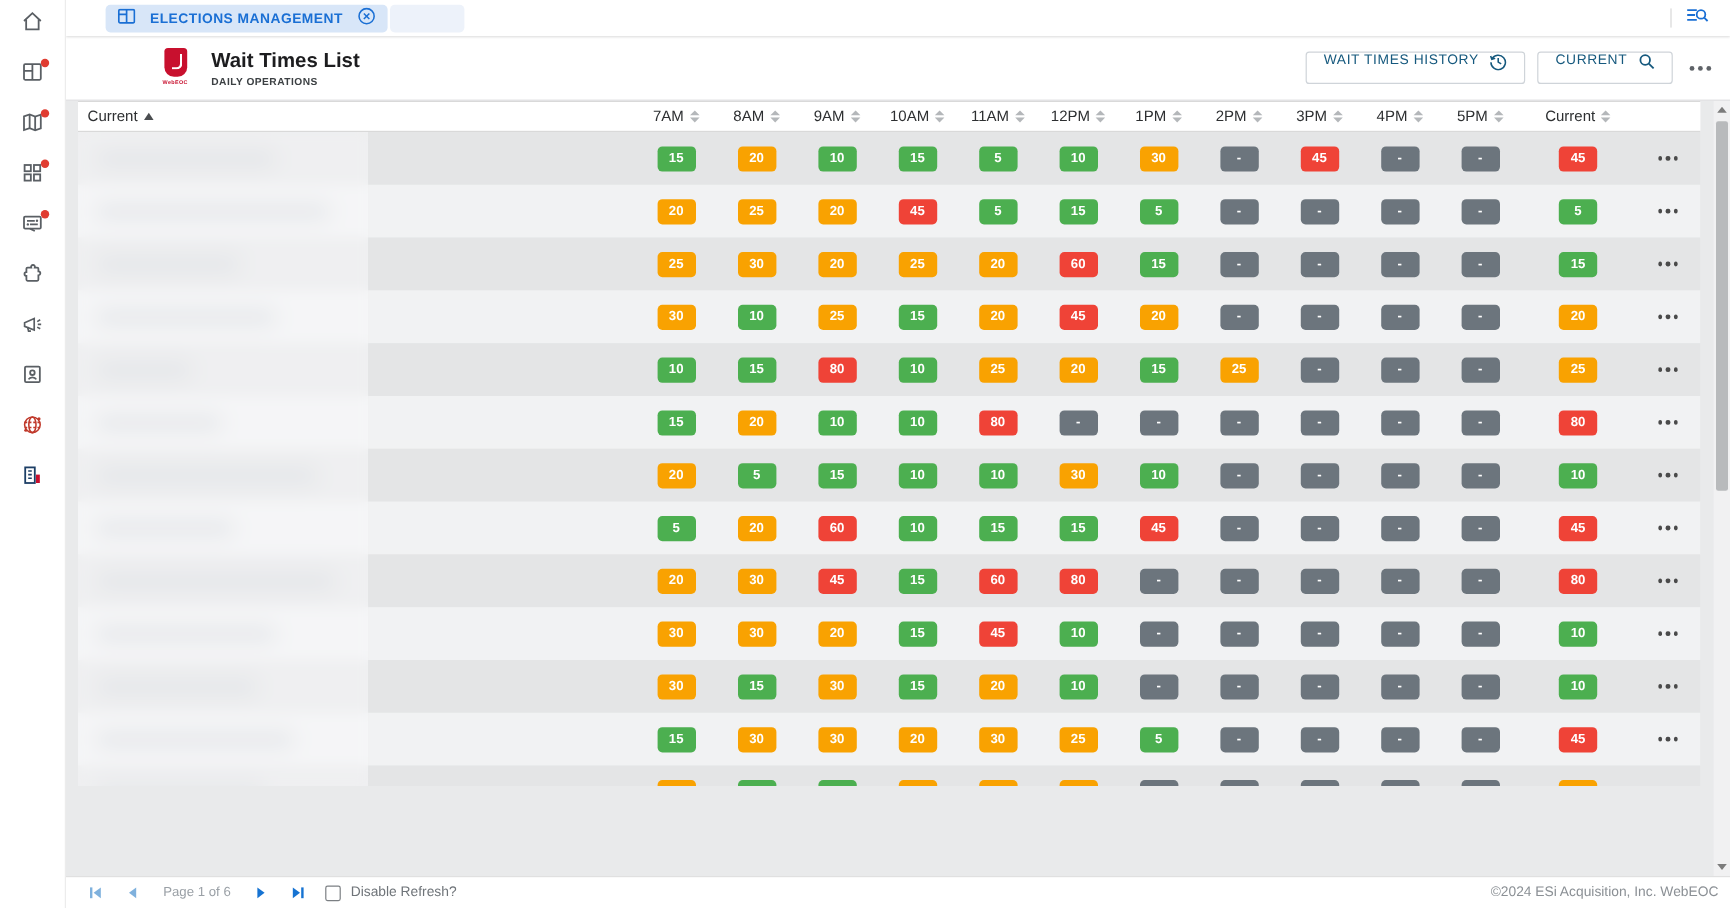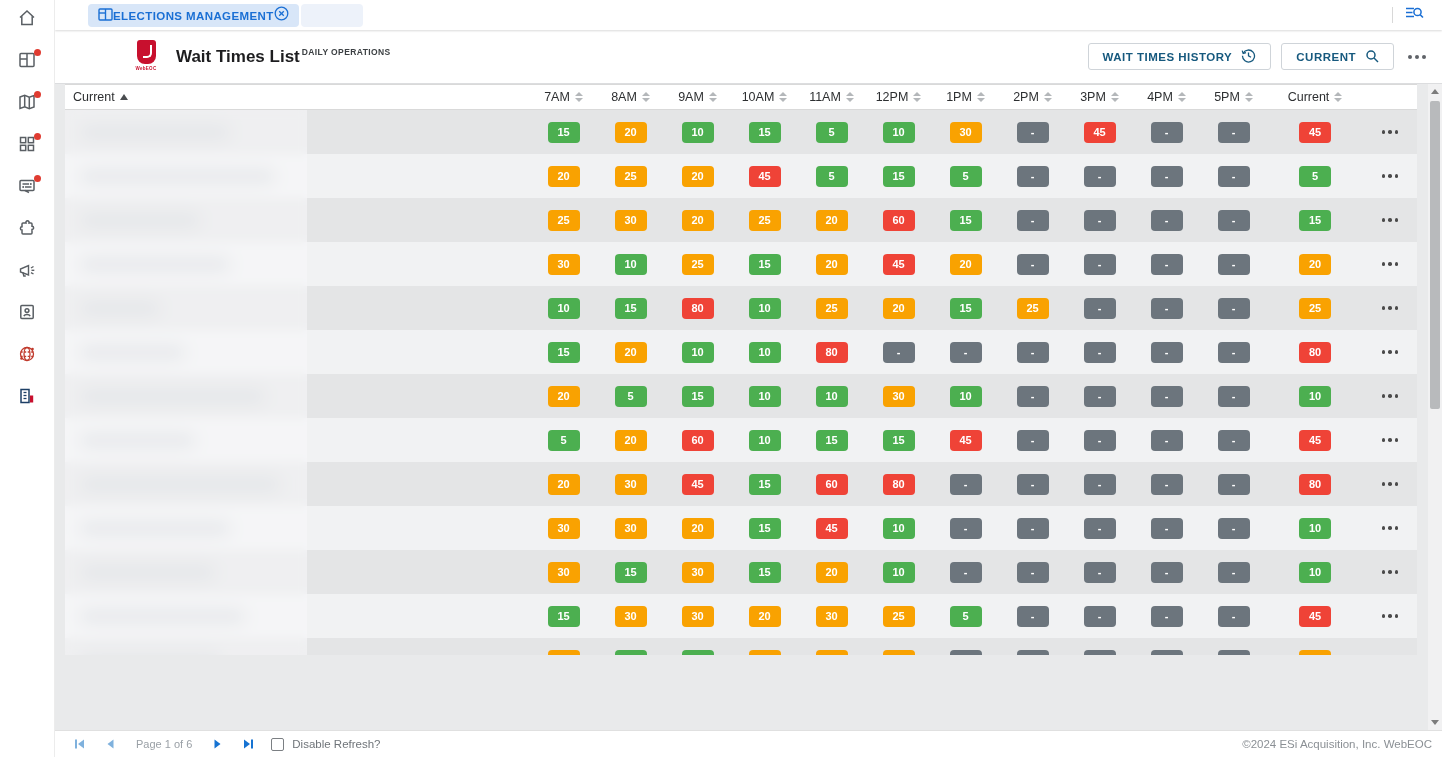--- a/index.html
+++ b/index.html
@@ -14,47 +14,47 @@
   .side-item svg { width:20px; height:20px; }
   .side-badge { position:absolute; top:-2px; right:-3px; width:7px; height:7px; border-radius:50%; background:#e03c31; }
 
   
   .main { flex:1; display:flex; flex-direction:column; min-width:0; }
 
   
   .topbar { height:30px; background:#fff; display:flex; align-items:flex-end;
     box-shadow:0 1px 2px rgba(0,0,0,.15); position:relative; z-index:4; }
   .ws-tab { margin-left:33px; height:23px; margin-bottom:3px; background:#d8e6f8; border-radius:4px;
-    display:flex; align-items:center; gap:0; padding:0 10px; cursor:pointer; }
+    display:flex; align-items:center; gap:12px; padding:0 10px; cursor:pointer; }
   .ws-tab-label { font-size:11.5px; font-weight:bold; letter-spacing:.4px; color:#1a6fd4; }
   .ws-tab-rest { height:23px; margin-bottom:3px; margin-left:2px; width:62px; background:#edf2fa; border-radius:4px; }
   .topbar-right { margin-left:auto; display:flex; align-items:center; height:100%; padding-right:18px; gap:12px; }
   .topbar-divider { width:1px; height:16px; background:#d8d8d8; }
 
   
   .nav-tabs { height:33px; background:#fff; border-bottom:1px solid #e4e4e4; display:flex; align-items:stretch;
     padding-left:75px; gap:46px; position:relative; z-index:3; }
   .nav-tab { display:flex; align-items:center; font-size:12px; font-weight:bold; letter-spacing:.4px;
     color:#16597e; cursor:pointer; border-bottom:3px solid transparent; padding-top:2px; }
   .nav-tab.active { border-bottom-color:#16597e; }
 
   
   .titlebar { height:54px; background:#fff; border-bottom:1px solid #dcdddf; display:flex; align-items:center;
     padding-left:78px; position:relative; z-index:2; }
   .logo { width:26px; height:34px; display:flex; flex-direction:column; align-items:center; margin-right:17px; }
   .logo-shield { width:19px; height:24px; background:#c8102e; border-radius:3px 3px 8px 8px; position:relative; }
   .logo-shield:after { content:""; position:absolute; left:6px; top:5px; width:7px; height:11px;
     border:2px solid #fff; border-top:none; border-left:none; border-radius:0 0 5px 0; }
   .logo-text { font-size:4.5px; font-weight:bold; color:#c8102e; letter-spacing:.3px; margin-top:2px; }
-  .title-block { display:flex; gap:2px; }
+  .title-block { display:flex; flex-direction:column; gap:2px; }
   .page-title { font-size:17px; font-weight:bold; color:#1d1d1f; }
   .page-subtitle { font-size:8.5px; font-weight:bold; color:#3c4043; letter-spacing:.4px; }
   .title-actions { margin-left:auto; display:flex; align-items:center; gap:10px; padding-right:12px; }
-  .btn { height:27px; background:#fff; border:1px solid #cfd4d9; border-radius:3px; display:flex; align-items:center;
-    gap:9px; padding:0 14px; font-size:11.5px; font-weight:bold; letter-spacing:.5px; color:#16597e; cursor:pointer; }
+  .btn { height:27px; background:#fff; border:1px solid #cfd4d9; border-radius:3px; display:flex; align-items:flex-start;
+    gap:9px; padding:0 14px; font-size:11.5px; font-weight:normal; letter-spacing:.5px; color:#16597e; cursor:pointer; }
   .more-dots { display:flex; gap:3px; padding:6px 4px; cursor:pointer; }
   .more-dots i { width:4px; height:4px; border-radius:50%; background:#5f6368; }
 
   
   .content { flex:1; background:#e9eaeb; position:relative; overflow:hidden; }
   .pill-row { height:42px; display:flex; align-items:center; justify-content:flex-end; padding-right:25px; }
   .avg-pill { background:#fff; border:1px solid #dcdfe2; border-radius:15px; height:29px; display:flex;
     align-items:center; gap:10px; padding:0 6px 0 16px; }
   .avg-label { font-size:11px; font-weight:bold; color:#3c4043; letter-spacing:.3px; }
   .avg-badge { background:#f9a201; color:#fff; font-size:12px; font-weight:bold; border-radius:10px; padding:3px 11px; }

